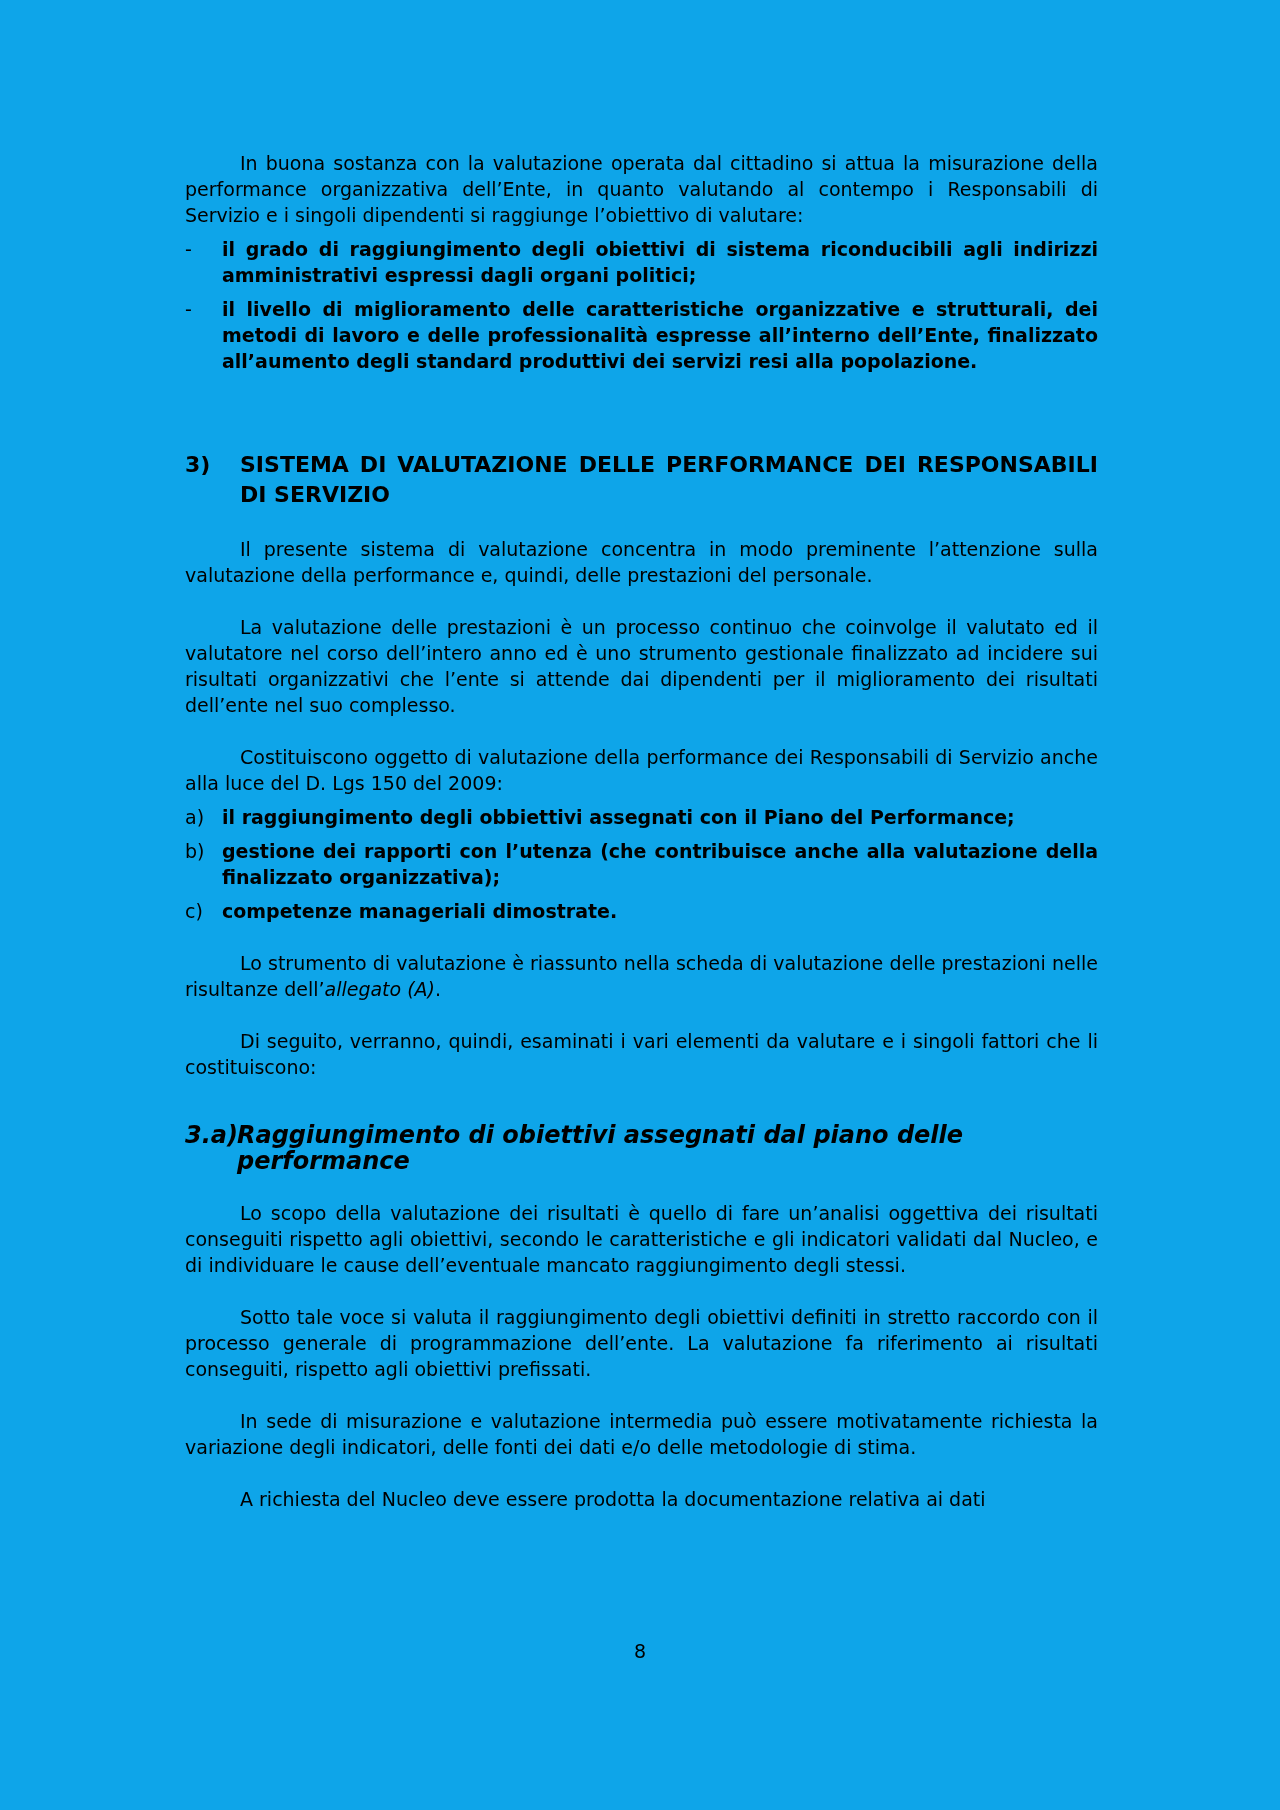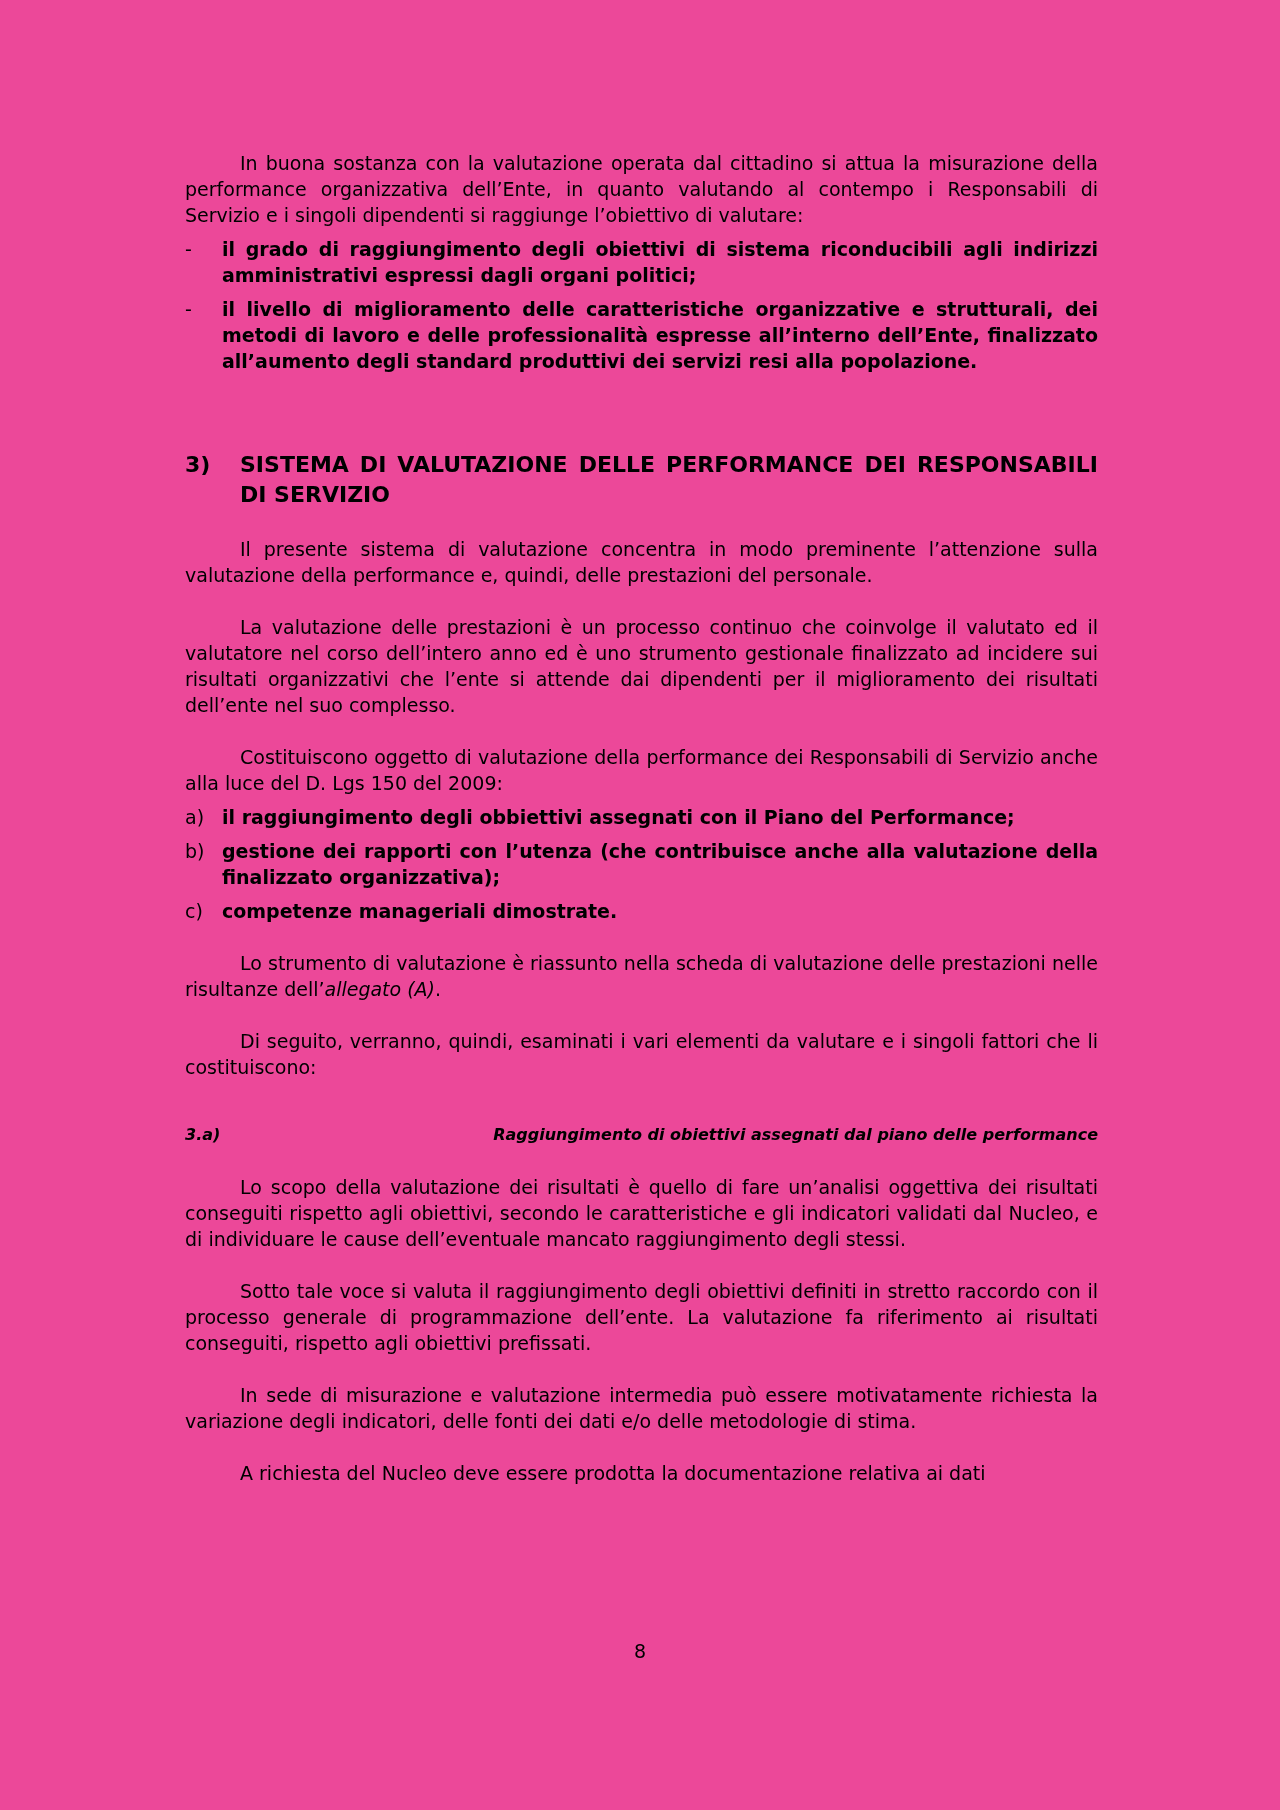--- a/index.html
+++ b/index.html
@@ -1,20 +1,20 @@
 <!DOCTYPE html>
 <html><head>
 <meta charset="utf-8">
 <style>
   html, body { margin: 0; padding: 0; background: #ffffff; }
   .page {
     position: relative;
     width: 1280px;
     height: 1810px;
-    background: #ec4899;
+    background: #0ea5e9;
     color: #000000;
     font-family: "DejaVu Sans", "Liberation Sans", sans-serif;
     overflow: hidden;
   }
   .content {
     position: absolute;
     left: 185px;
     top: 150px;
     width: 913px;
   }
@@ -46,27 +46,27 @@
     margin: 76px 0 0 0;
     font-size: 22px;
     font-weight: bold;
     line-height: 30px;
   }
   .section-heading .num { width: 55px; flex: 0 0 55px; }
   .section-heading .txt { flex: 1; text-align: justify; }
   .subsection-heading {
     display: flex;
     margin: 42px 0 0 0;
-    font-size: 16px;
+    font-size: 24px;
     font-weight: bold;
     font-style: italic;
     line-height: 26px;
   }
   .subsection-heading .num { width: 52px; flex: 0 0 52px; }
-  .subsection-heading .txt { flex: 1; text-align: right; }
+  .subsection-heading .txt { flex: 1; }
   .emphasis {
     font-weight: normal;
     font-style: italic;
   }
   .page-number {
     position: absolute;
     top: 1638px;
     left: 0;
     width: 100%;
     text-align: center;

